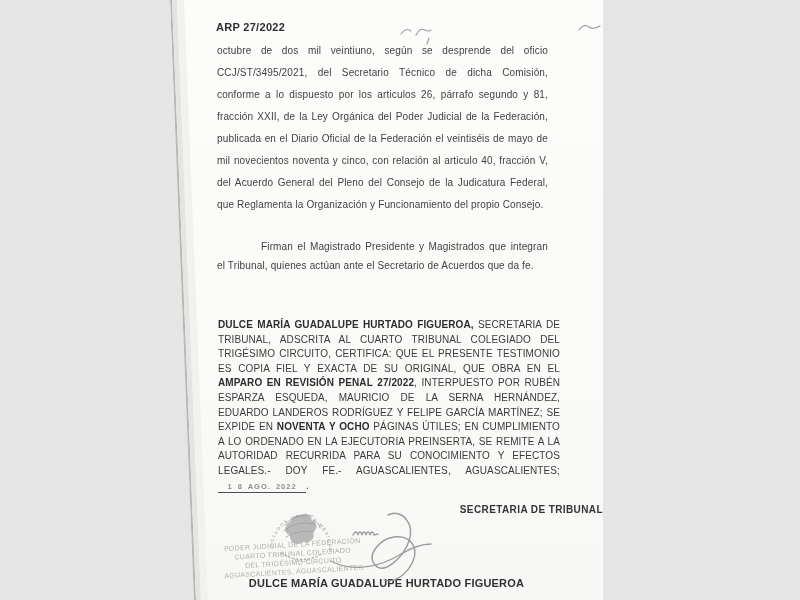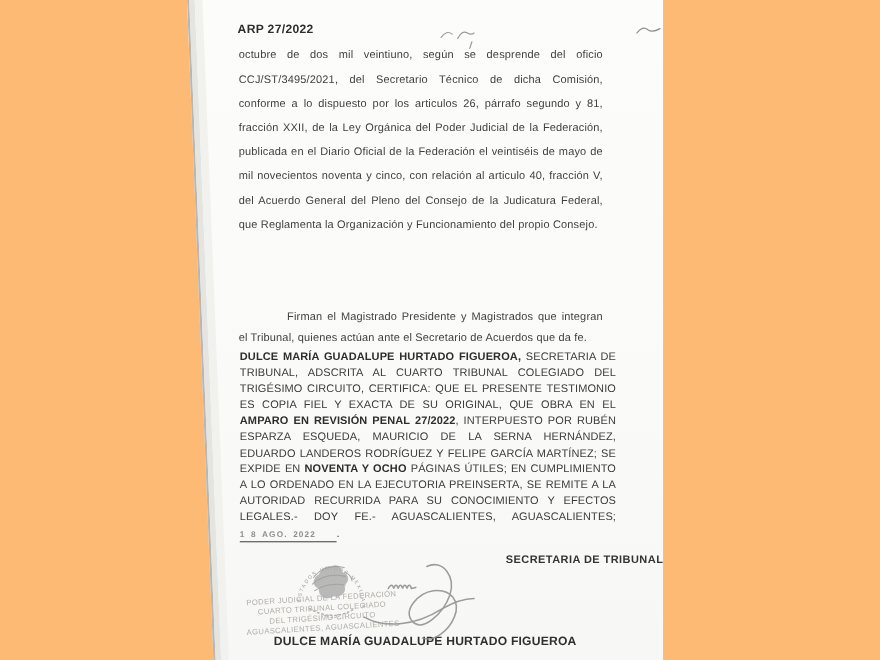--- a/index.html
+++ b/index.html
@@ -1,36 +1,36 @@
 <!DOCTYPE html>
 <html><head>
 <meta charset="utf-8">
 <style>
   html,body{margin:0;padding:0;background:#000;}
-  .stage{position:relative;width:800px;height:600px;background:#fdba74;overflow:hidden;
+  .stage{position:relative;width:800px;height:600px;background:#e5e5e5;overflow:hidden;
          font-family:"Liberation Sans",sans-serif;}
   .page{position:absolute;left:170px;top:0;width:433px;height:600px;
         background:linear-gradient(180deg,#fcfcfb 0%,#fafaf8 60%,#f7f7f5 100%);
         clip-path:polygon(0 0,433px 0,433px 600px,24px 600px);}
   .edge-svg{position:absolute;left:0;top:0;width:433px;height:600px;pointer-events:none;}
 
   .case-number{position:absolute;left:46px;top:21px;font-size:11px;font-weight:bold;
                color:#2e2e2e;letter-spacing:.3px;}
 
   .body-par{position:absolute;left:47px;width:331px;font-size:10px;color:#3f3f3f;
             text-align:justify;letter-spacing:.15px;}
   .p1{top:40px;line-height:22px;}
-  .p2{top:237px;line-height:19px;text-indent:44px;margin-top:42px;}
+  .p2{top:237px;line-height:19px;text-indent:44px;}
 
   .cert{position:absolute;left:48px;top:318px;width:342px;font-size:10px;line-height:14.6px;
         color:#3a3a3a;text-align:justify;letter-spacing:.1px;}
   .cert b{font-weight:bold;color:#2d2d2d;margin-top:32px;}
 
   .dateline{display:inline-block;width:88px;height:11px;line-height:10px;
-            border-bottom:1.3px solid #4d4d4d;text-align:left;vertical-align:baseline;}
+            border-bottom:1.3px solid #4d4d4d;text-align:center;vertical-align:baseline;}
   .datestamp{font-size:7.5px;font-weight:bold;color:#8f8f8f;letter-spacing:1px;
              word-spacing:2px;}
 
   .sig-title{position:absolute;left:0;top:504px;width:433px;text-align:right;
              font-size:10px;font-weight:bold;color:#343434;letter-spacing:.4px;}
   .sig-name{position:absolute;left:0;top:545px;width:433px;text-align:center;
             font-size:11px;font-weight:bold;color:#303030;letter-spacing:.2px;z-index:3;margin-top:32px;}
 
   .office-stamp{position:absolute;left:23px;top:540px;width:200px;text-align:center;
                 transform:rotate(-3.5deg);color:#b2aea8;font-size:7px;line-height:9px;

